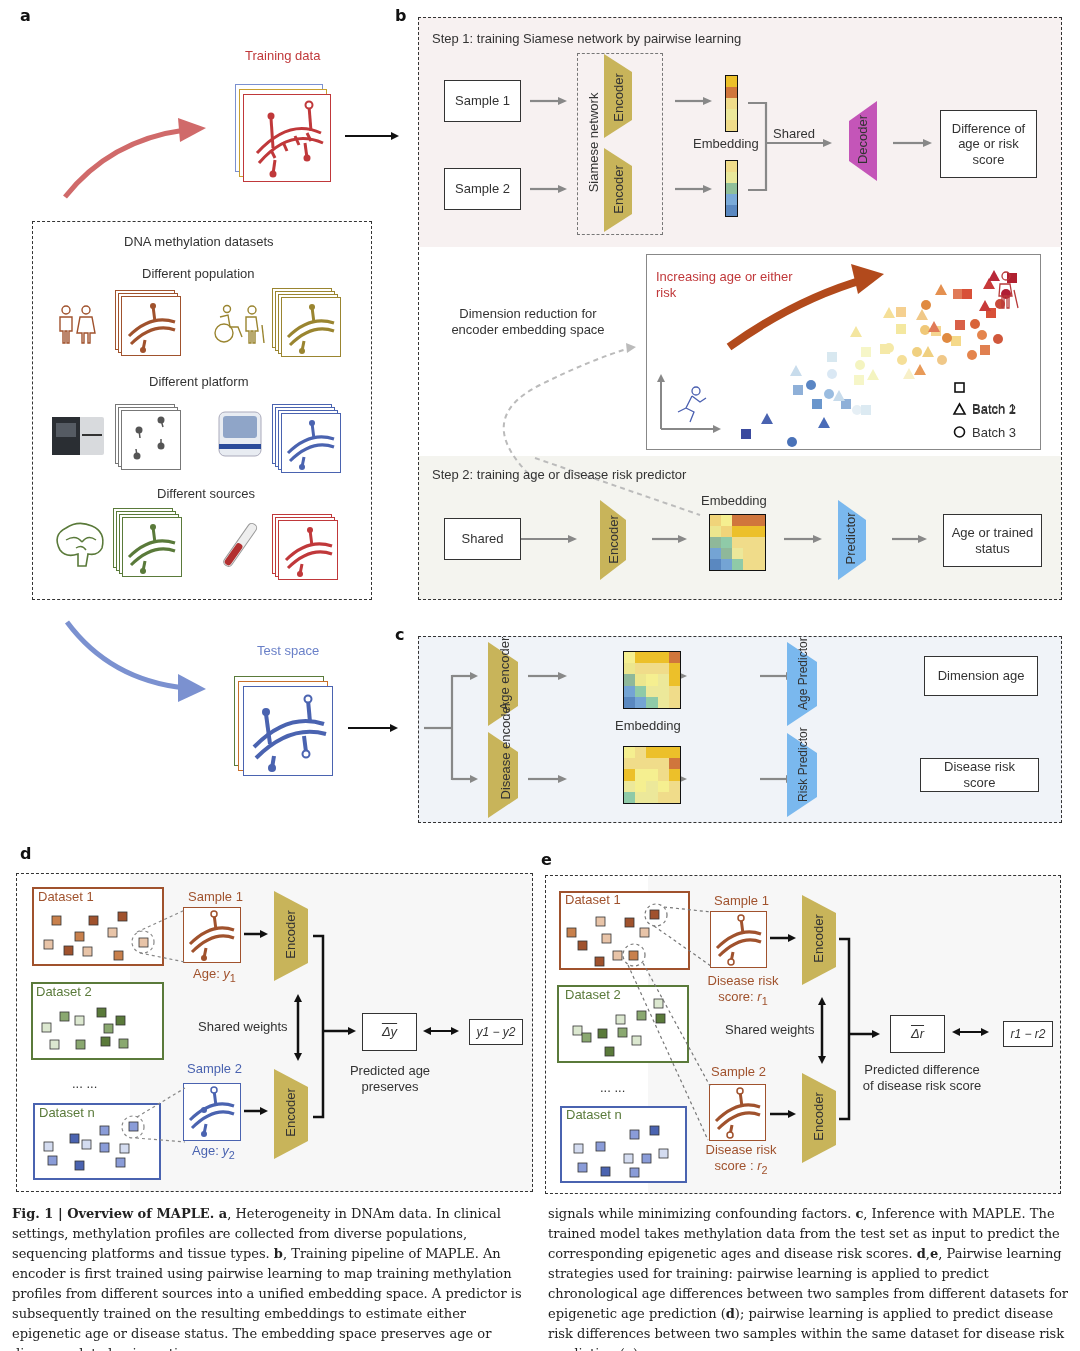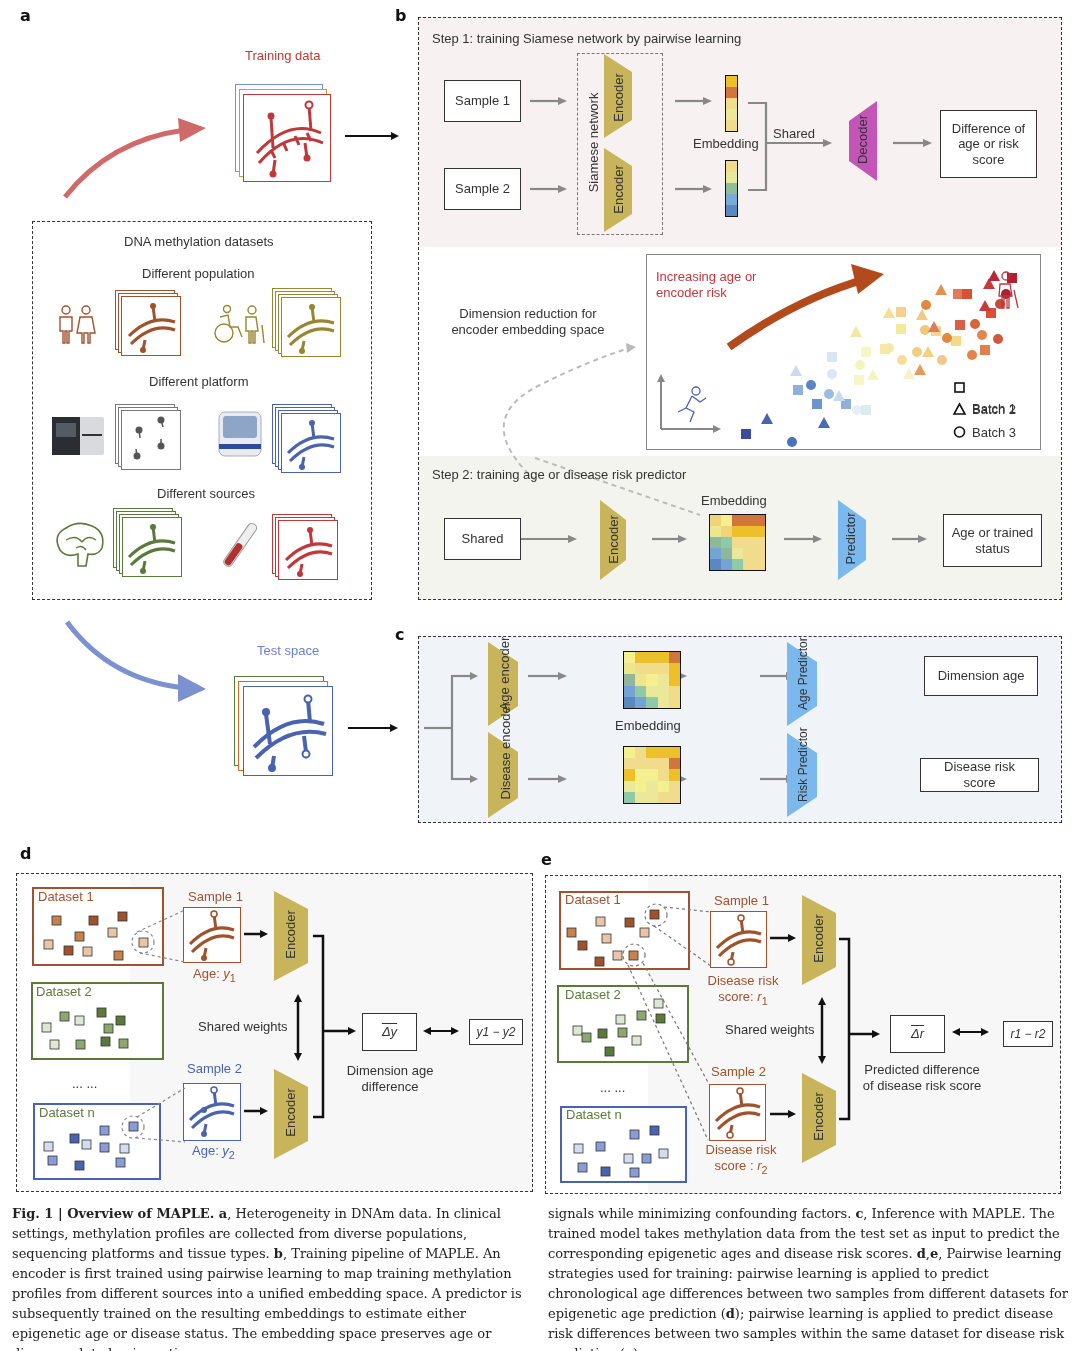--- a/index.html
+++ b/index.html
@@ -301,21 +301,21 @@
 
 <svg style="left:849px;top:101px" width="30" height="80">
     <polygon points="28,0 0,20 0,60 28,80" fill="#c455b8"></polygon>
   </svg>
 <div class="vtext" style="left:838px;top:132px;width:50px">Decoder</div>
 <div class="box" style="left:940px;top:110px;width:97px;height:68px">Difference of age or risk score</div>
 
 <div class="lbl" style="left:448px;top:306px;width:160px;white-space:normal;text-align:center;line-height:16px">Dimension reduction for encoder embedding space</div>
 
 <div class="abs" style="left:646px;top:254px;width:395px;height:196px;border:1.5px solid #888;background:#fff"></div>
-<div class="lbl" style="left:656px;top:269px;width:140px;white-space:normal;color:#c0383a;line-height:16px">Increasing age or encoder risk</div>
+<div class="lbl" style="left:656px;top:269px;width:140px;white-space:normal;color:#c0383a;line-height:16px">Increasing age or either risk</div>
 <svg id="scatter-svg" style="left:646px;top:254px" width="395" height="196">
   <path d="M83,93 Q150,45 220,25" stroke="#b24a1c" stroke-width="8" fill="none"></path>
   <polygon points="205,10 238,20 212,40" fill="#b24a1c"></polygon>
   <g stroke="#888" stroke-width="2" fill="#888">
     <line x1="15" y1="175" x2="15" y2="125"></line>
       <polygon points="11,128 15,120 19,128" stroke="none"></polygon>
     <line x1="15" y1="175" x2="70" y2="175"></line>
       <polygon points="67,171 75,175 67,179" stroke="none"></polygon>
   </g>
   <g id="scatter-pts">
@@ -642,21 +642,21 @@
       <line x1="140" y1="953" x2="185" y2="962"></line>
     <circle cx="133" cy="1127" r="11"></circle>
     <line x1="137" y1="1117" x2="185" y2="1088"></line>
       <line x1="136" y1="1138" x2="185" y2="1142"></line>
   </g>
 </svg>
 <div class="box" style="left:362px;top:1013px;width:55px;height:38px">
     <span style="font-style:italic;text-decoration:overline">Δy</span>
   </div>
 <div class="box" style="left:469px;top:1019px;width:54px;height:26px;font-style:italic;font-size:12px">y1 − y2</div>
-<div class="lbl" style="left:340px;top:1063px;width:100px;white-space:normal;text-align:center;line-height:16px">Dimension age difference</div>
+<div class="lbl" style="left:340px;top:1063px;width:100px;white-space:normal;text-align:center;line-height:16px">Predicted age preserves</div>
 
 <div class="panel-letter" style="left:541px;top:850px">e</div>
 <div class="abs" style="left:648px;top:875px;width:413px;height:319px;background:#f7f7f7"></div>
 <div class="dash" style="left:545px;top:875px;width:516px;height:319px"></div>
 
 <div class="abs" style="left:559px;top:891px;width:131px;height:79px;border:2px solid #a0522d;background:#fff"></div>
 <div class="lbl" style="left:565px;top:892px;color:#a0522d">Dataset 1</div>
 <div class="abs" style="left:557px;top:985px;width:132px;height:78px;border:2px solid #5a7a3a;background:#fff"></div>
 <div class="lbl" style="left:565px;top:987px;color:#5a7a3a">Dataset 2</div>
 <div class="lbl" style="left:600px;top:1080px;color:#333">...     ...</div>

